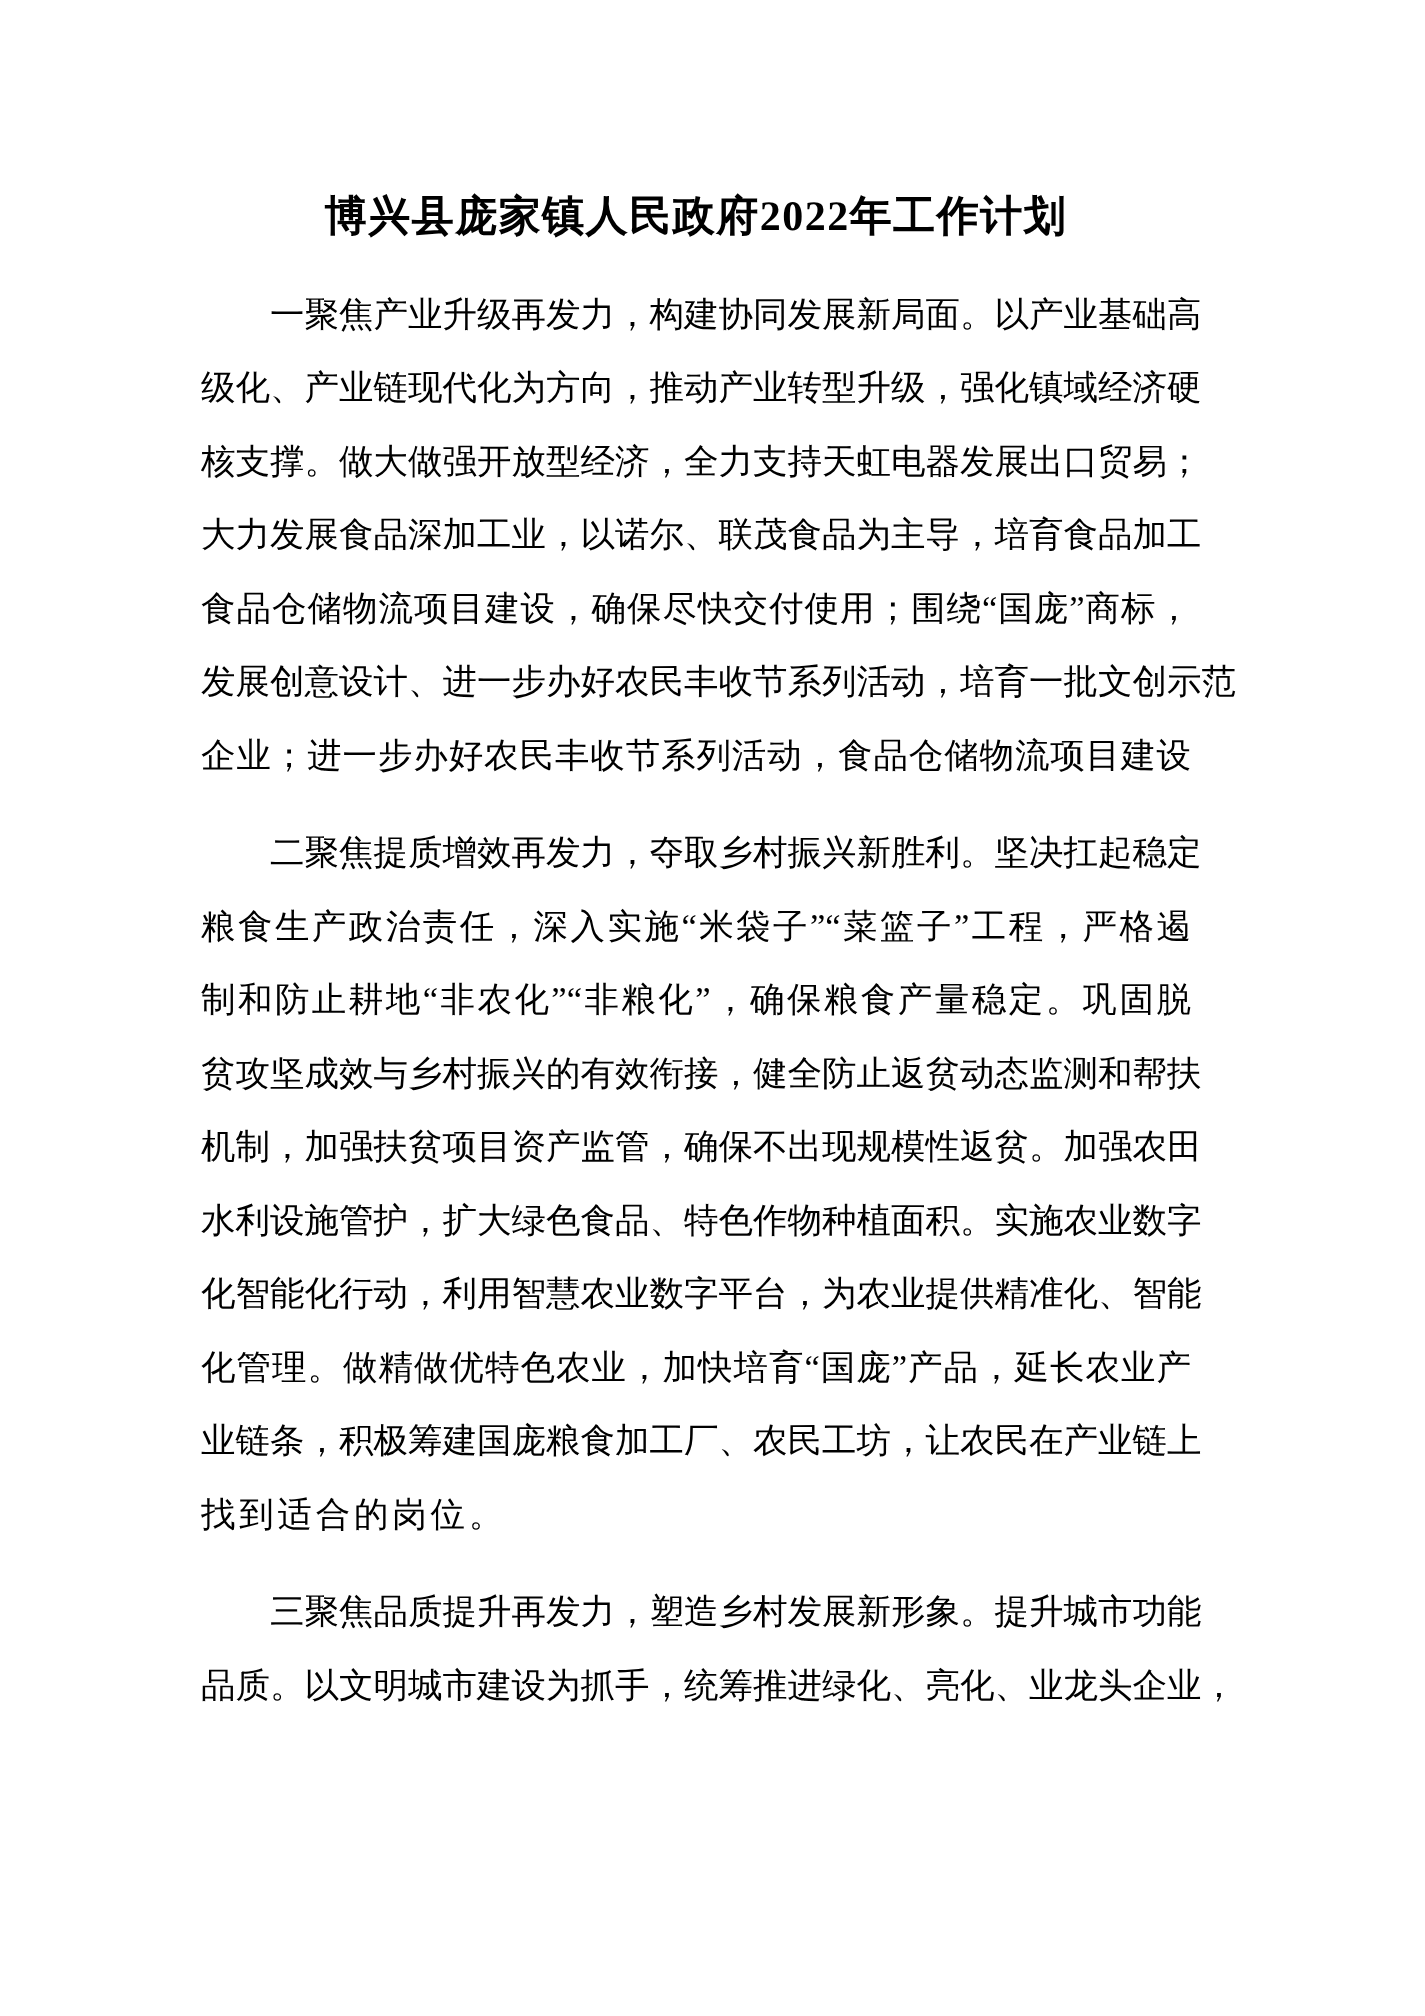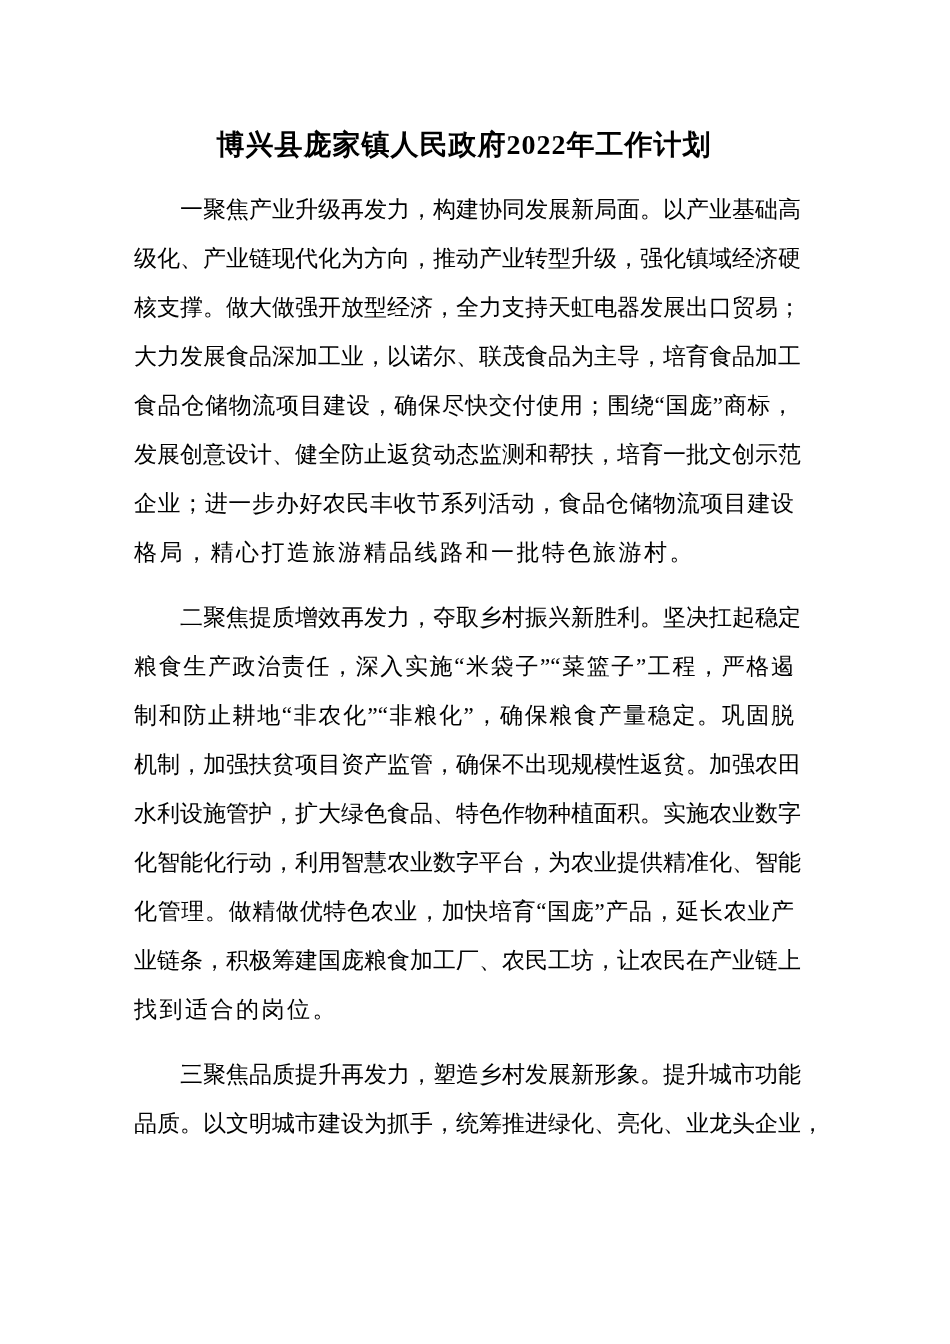--- a/index.html
+++ b/index.html
@@ -57,28 +57,28 @@
 <div class="page">
   <div class="content">
     <h1 class="doc-title">博兴县庞家镇人民政府2022年工作计划</h1>
     <div>
         <div class="para">
           <div class="line first">一聚焦产业升级再发力，构建协同发展新局面。以产业基础高</div>
           <div class="line">级化、产业链现代化为方向，推动产业转型升级，强化镇域经济硬</div>
           <div class="line">核支撑。做大做强开放型经济，全力支持天虹电器发展出口贸易；</div>
           <div class="line">大力发展食品深加工业，以诺尔、联茂食品为主导，培育食品加工</div>
           <div class="line">食品仓储物流项目建设，确保尽快交付使用；围绕“国庞”商标，</div>
-          <div class="line">发展创意设计、健全防止返贫动态监测和帮扶，培育一批文创示范</div>
+          <div class="line">发展创意设计、进一步办好农民丰收节系列活动，培育一批文创示范</div>
           <div class="line">企业；进一步办好农民丰收节系列活动，食品仓储物流项目建设</div>
-          <div class="line end">格局，精心打造旅游精品线路和一批特色旅游村。</div>
         </div>
         <div class="para">
           <div class="line first">二聚焦提质增效再发力，夺取乡村振兴新胜利。坚决扛起稳定</div>
           <div class="line">粮食生产政治责任，深入实施“米袋子”“菜篮子”工程，严格遏</div>
           <div class="line">制和防止耕地“非农化”“非粮化”，确保粮食产量稳定。巩固脱</div>
+          <div class="line">贫攻坚成效与乡村振兴的有效衔接，健全防止返贫动态监测和帮扶</div>
           <div class="line">机制，加强扶贫项目资产监管，确保不出现规模性返贫。加强农田</div>
           <div class="line">水利设施管护，扩大绿色食品、特色作物种植面积。实施农业数字</div>
           <div class="line">化智能化行动，利用智慧农业数字平台，为农业提供精准化、智能</div>
           <div class="line">化管理。做精做优特色农业，加快培育“国庞”产品，延长农业产</div>
           <div class="line">业链条，积极筹建国庞粮食加工厂、农民工坊，让农民在产业链上</div>
           <div class="line end">找到适合的岗位。</div>
         </div>
         <div class="para">
           <div class="line first">三聚焦品质提升再发力，塑造乡村发展新形象。提升城市功能</div>
           <div class="line">品质。以文明城市建设为抓手，统筹推进绿化、亮化、业龙头企业，</div>

